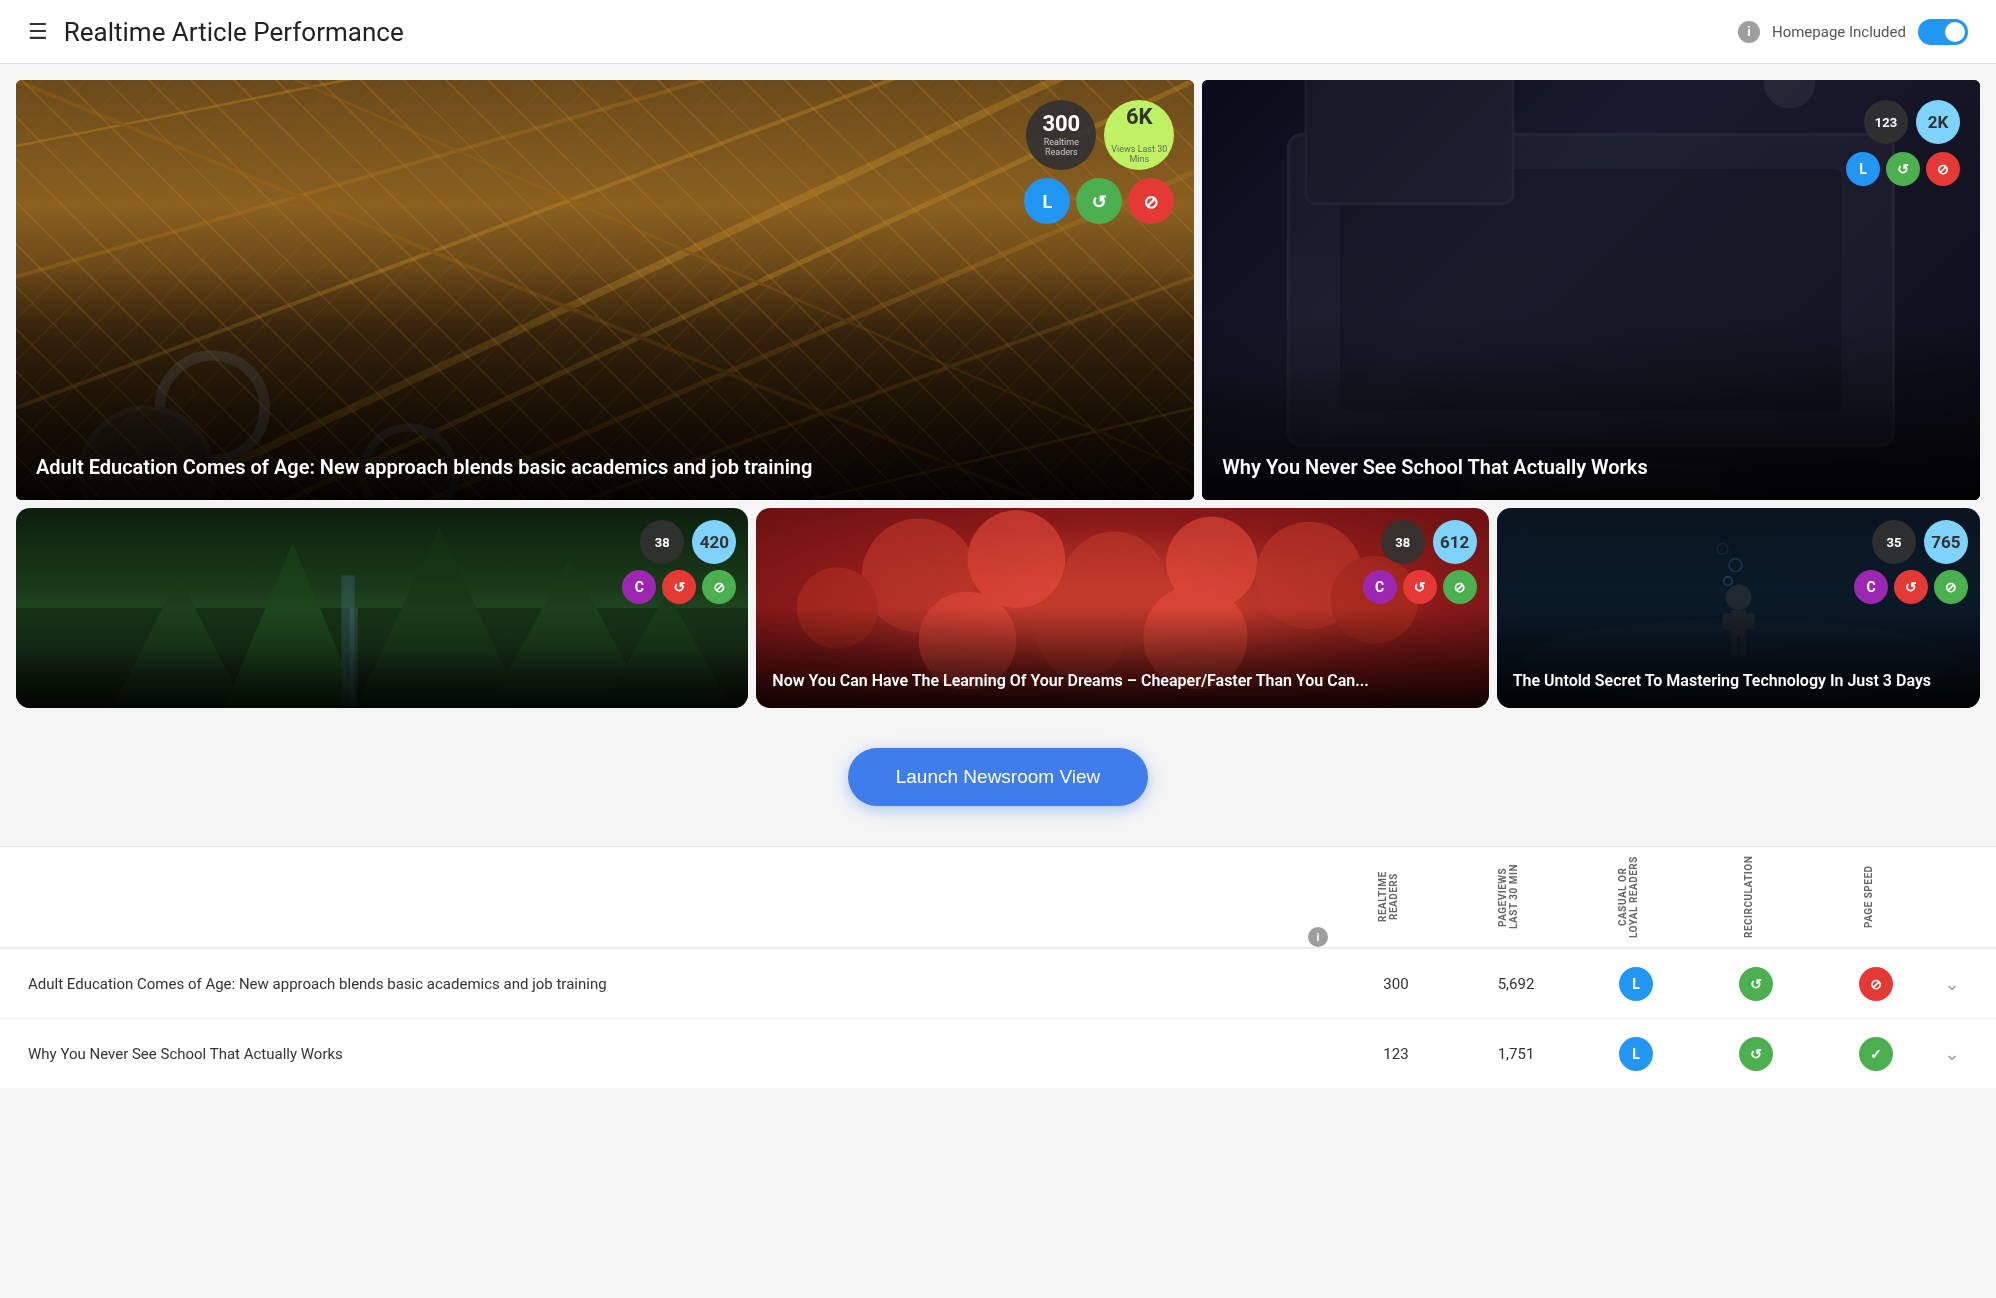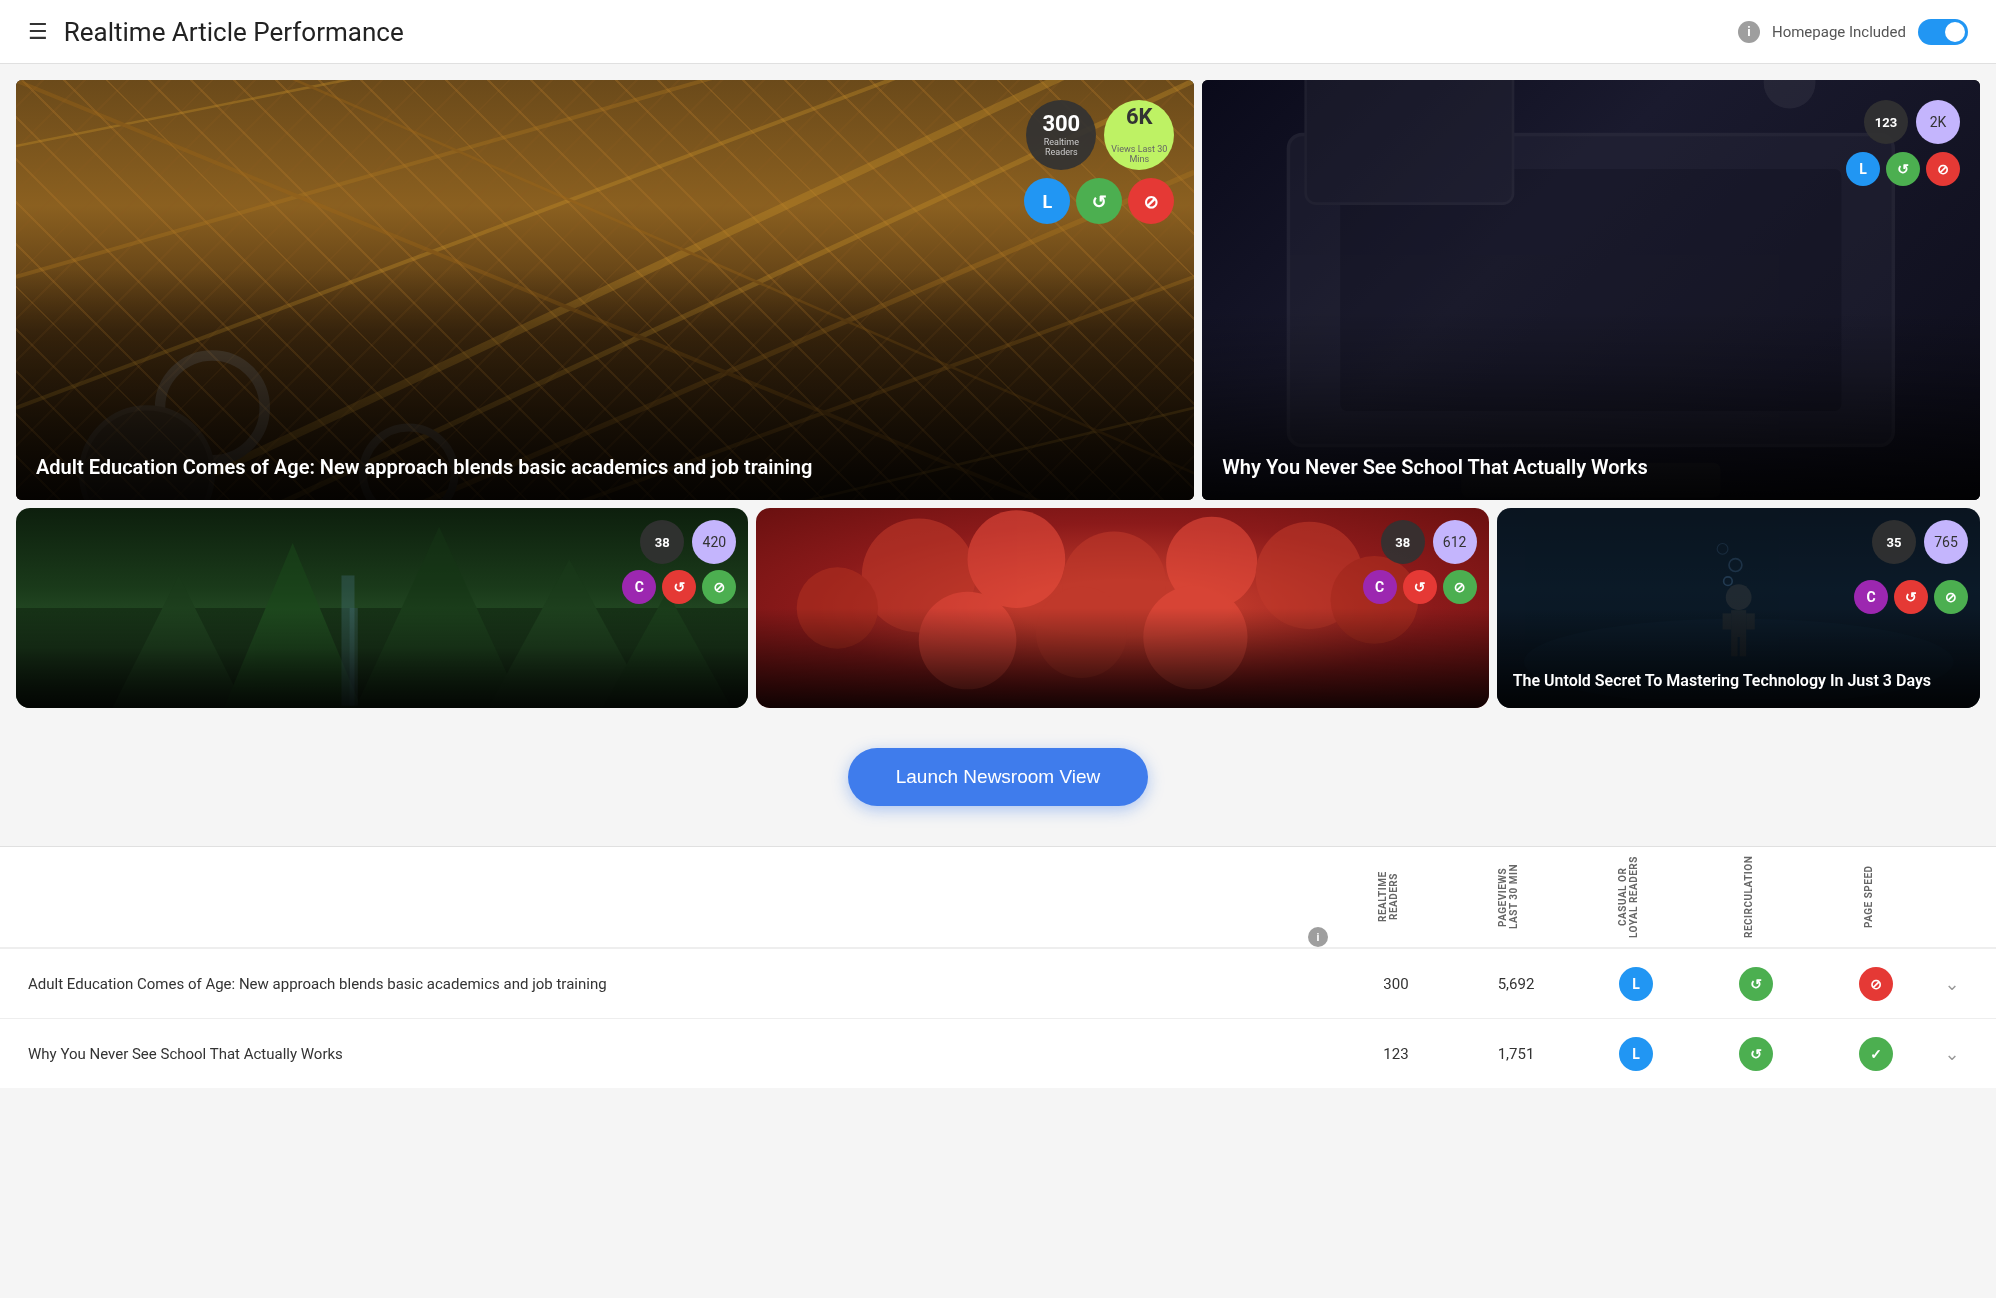--- a/index.html
+++ b/index.html
@@ -211,30 +211,30 @@
       width: 44px;
       height: 44px;
       display: flex;
       align-items: center;
       justify-content: center;
       font-size: 13px;
       font-weight: 700;
     }
 
     .badge-sm-white {
-      background: #c4b5fd;
+      background: #7dd3fc;
       color: #333;
       border-radius: 50%;
       width: 44px;
       height: 44px;
       display: flex;
       align-items: center;
       justify-content: center;
-      font-size: 14px;
-      font-weight: 400;
+      font-size: 17px;
+      font-weight: 700;
     }
 
     
     .icon-circles {
       display: flex;
       gap: 6px;
     }
 
     .icon-circle {
       width: 46px;
@@ -545,20 +545,21 @@
         <div class="badge-row">
           <div class="badge-sm-dark">38</div>
           <div class="badge-sm-white">612</div>
         </div>
         <div class="icon-circles">
           <div class="icon-circle-sm ic-purple">C</div>
           <div class="icon-circle-sm ic-red">↺</div>
           <div class="icon-circle-sm ic-green">⊘</div>
         </div>
       </div>
+      <div class="card-title-sm">Now You Can Have The Learning Of Your Dreams – Cheaper/Faster Than You Can...</div>
     </div>
 
     <div class="card-small">
       <div class="underwater-decor"></div>
       <svg style="position:absolute;inset:0;width:100%;height:100%;opacity:0.5" viewBox="0 0 450 200" preserveAspectRatio="xMidYMid slice">
         <rect x="0" y="0" width="450" height="200" fill="#0a1520"></rect>
         <ellipse cx="225" cy="150" rx="200" ry="40" fill="#0d2030" opacity="0.6"></ellipse>
 
         <circle cx="225" cy="90" r="12" fill="#333"></circle>
         <rect x="218" y="102" width="14" height="25" fill="#2a2a2a"></rect>
@@ -566,21 +567,21 @@
         <rect x="232" y="105" width="8" height="15" fill="#2a2a2a"></rect>
         <rect x="218" y="127" width="6" height="18" fill="#2a2a2a"></rect>
         <rect x="226" y="127" width="6" height="18" fill="#2a2a2a"></rect>
 
         <circle cx="215" cy="75" r="4" fill="none" stroke="rgba(100,150,200,0.5)" stroke-width="1.5"></circle>
         <circle cx="222" cy="60" r="6" fill="none" stroke="rgba(100,150,200,0.4)" stroke-width="1.5"></circle>
         <circle cx="210" cy="45" r="5" fill="none" stroke="rgba(100,150,200,0.3)" stroke-width="1"></circle>
       </svg>
       <div style="position:absolute;bottom:0;left:0;right:0;height:50%;background:linear-gradient(to top, rgba(0,0,0,0.85) 0%, transparent 100%)"></div>
 
-      <div style="position:absolute;top:12px;right:12px;display:flex;flex-direction:column;align-items:flex-end;gap:16px">
+      <div style="position:absolute;top:12px;right:12px;display:flex;flex-direction:column;align-items:flex-end;gap:6px">
         <div class="badge-row">
           <div class="badge-sm-dark">35</div>
           <div class="badge-sm-white">765</div>
         </div>
         <div class="icon-circles">
           <div class="icon-circle-sm ic-purple">C</div>
           <div class="icon-circle-sm ic-red">↺</div>
           <div class="icon-circle-sm ic-green">⊘</div>
         </div>
       </div>

